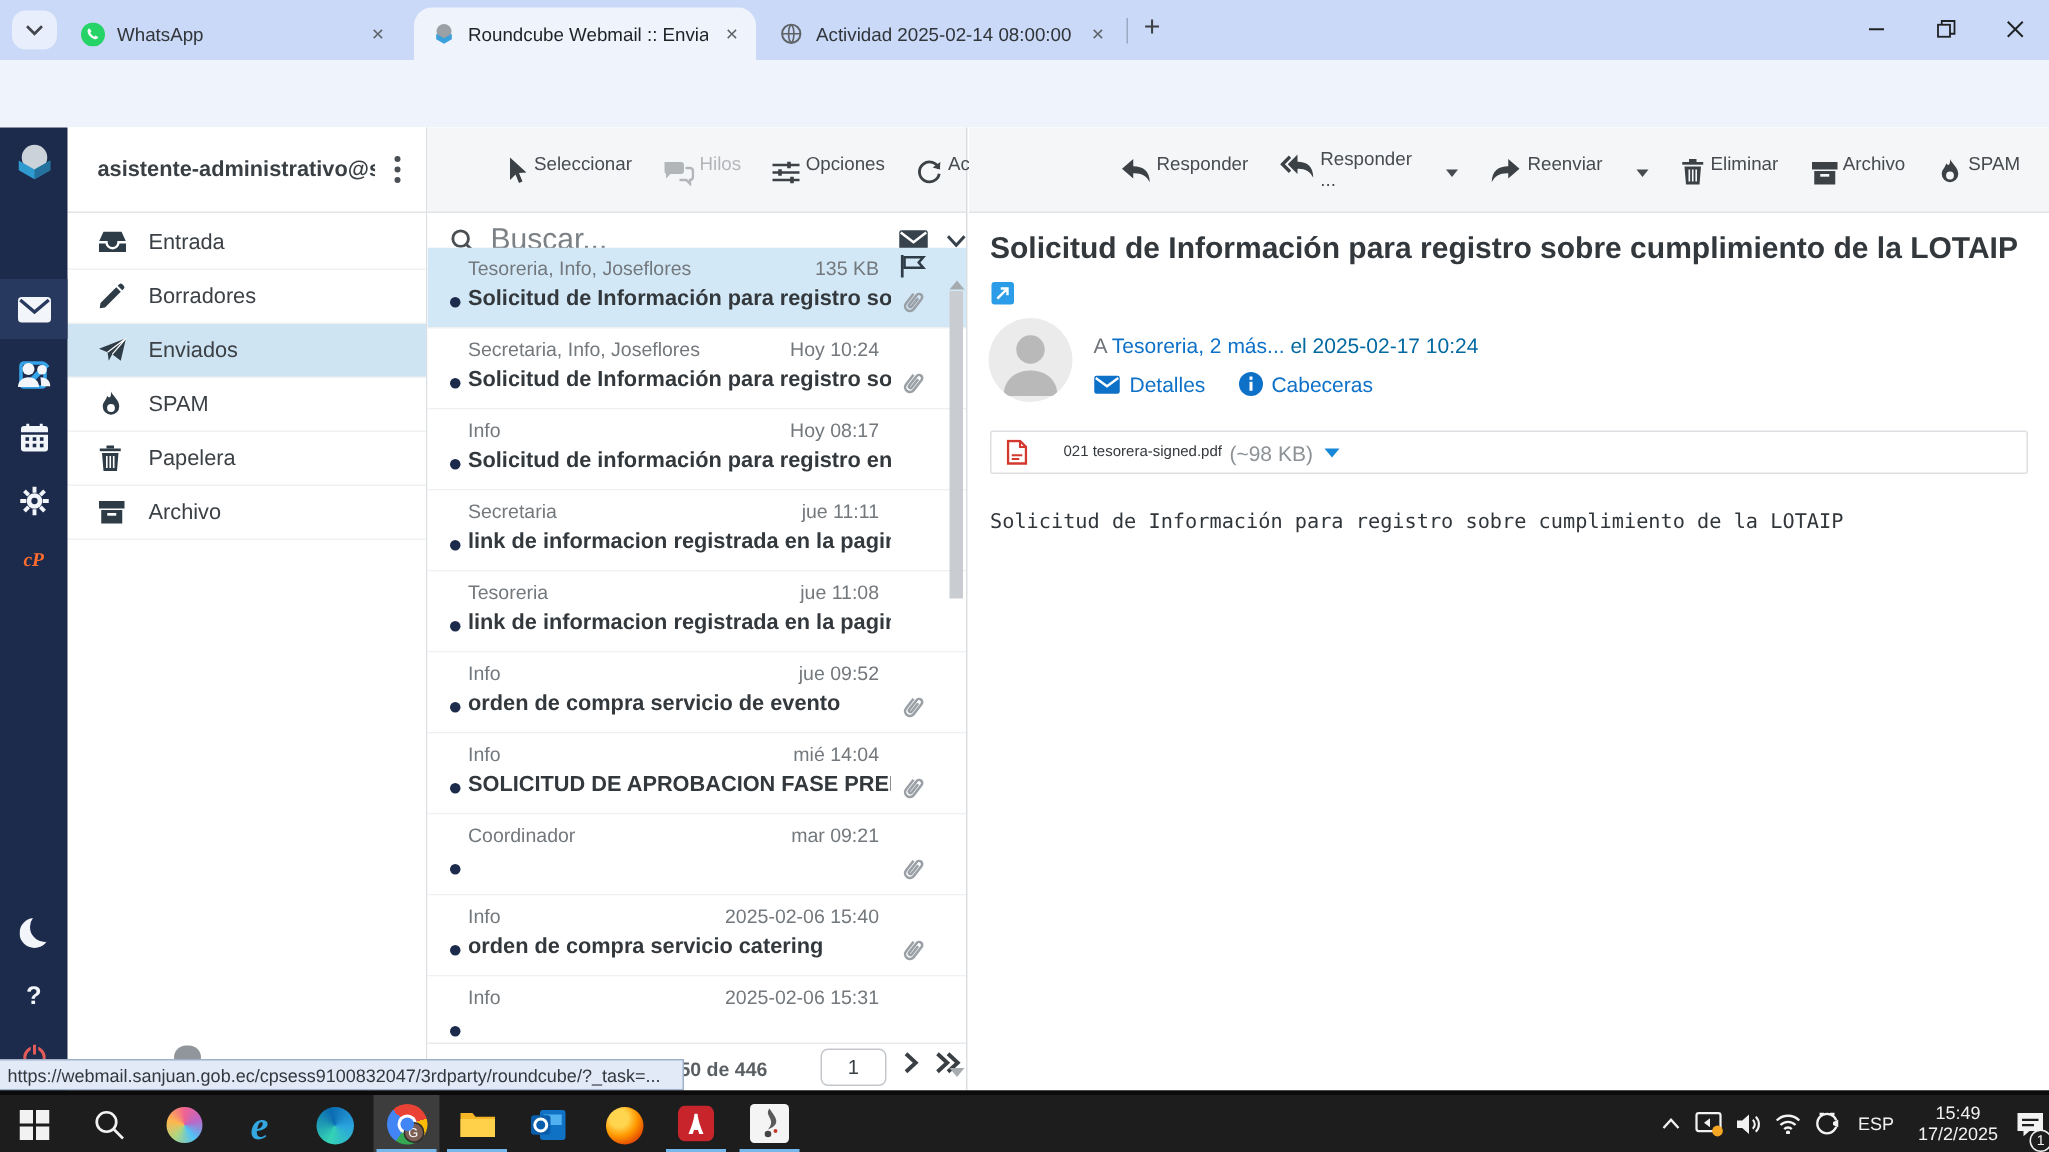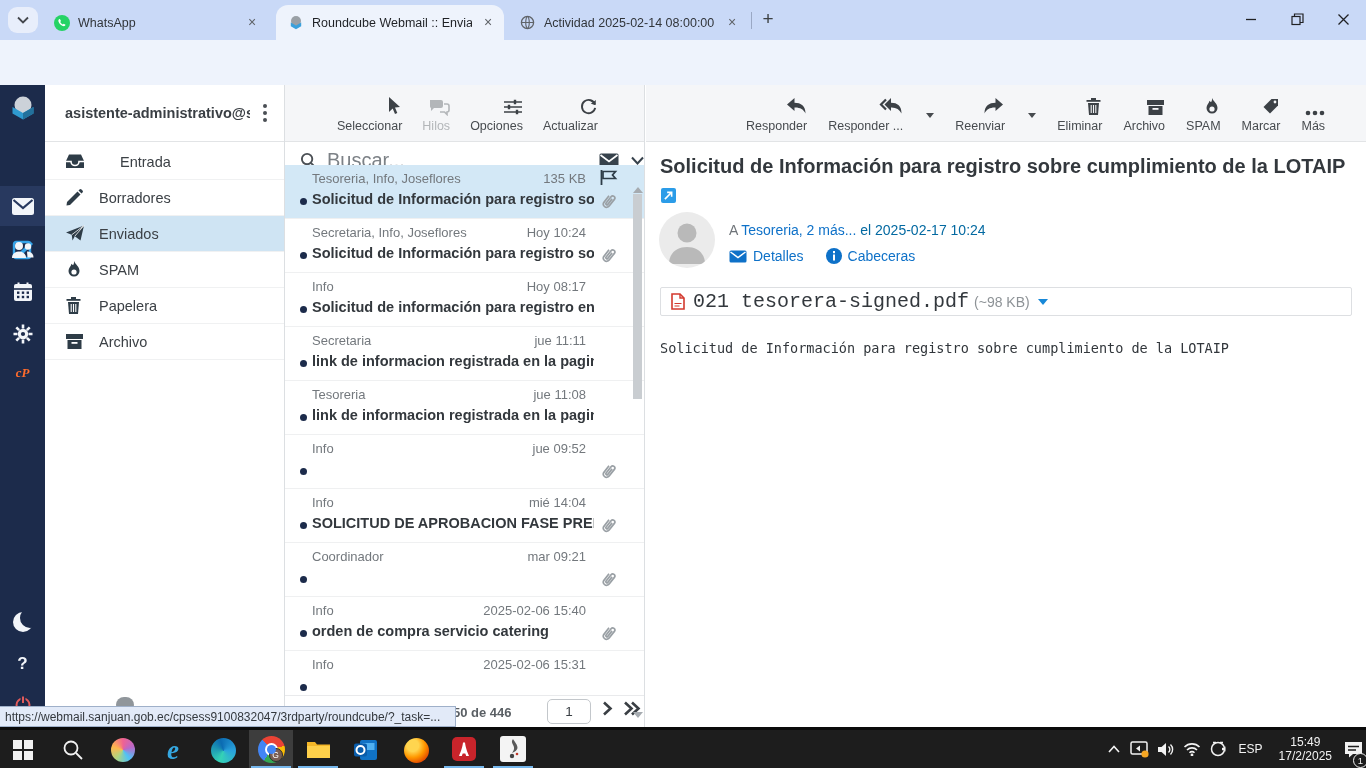--- a/index.html
+++ b/index.html
@@ -53,21 +53,21 @@
   .folder-row { left:0; width:239px; height:36px; display:flex; align-items:center; border-bottom:1px solid #f0f1f2; color:#3c4146; }
   .folder-row.sel { background:#cfe4f3; }
   .folder-row .f-ico { width:20px; height:20px; margin:0 14px 0 20px; color:#2e3c47; flex:0 0 auto; }
   .folder-row .f-label { font-size:14.5px; }
   .quota-blob { left:71px; top:612px; width:18px; height:16px; border-radius:8px; background:#90969b; }
 
   
   .list-col { left:285px; top:0; width:360px; height:642px; background:#fff; border-right:1px solid #dcdfe2; }
   .toolbar { background:#f5f6f8; border-bottom:1px solid #e2e4e6; height:57px; display:flex; align-items:center; }
   .list-toolbar { left:0; top:0; width:359px; padding-left:52px; gap:20px; }
-  .tbtn { display:flex; flex-direction:column; align-items:flex-end; gap:3px; color:#474b4f; }
+  .tbtn { display:flex; align-items:flex-start; gap:3px; color:#474b4f; }
   .tbtn .ti { height:22px; display:flex; align-items:flex-end; }
   .tbtn .tl { font-size:12.5px; }
   .tbtn.disabled { color:#b3b6b9; }
   .tbtn-caret { align-self:center; margin:8px 0 0 2px; width:0; height:0; border:4px solid transparent; border-top:5px solid #474b4f; }
   .search-row { left:0; top:57px; width:359px; height:38px; background:#fff; border-bottom:1px solid #e6e8ea;
     display:flex; align-items:center; }
   .search-input { border:none; outline:none; font-size:20px; color:#3c4146; width:240px; background:transparent; font-family:"Liberation Sans",sans-serif;}
   .search-input::placeholder { color:#7c8186; }
   .rows { left:0; top:80px; width:359px; height:697px; overflow:hidden; }
   .m-row { position:relative; width:359px; height:54px; border-bottom:1px solid #eff0f1; background:#fff; }
@@ -98,21 +98,21 @@
   .extlink { left:15px; top:103px; width:15px; height:15px; background:#2b9ce8; border-radius:2px; color:#fff;
     font-size:10px; display:flex; align-items:center; justify-content:center; }
   .avatar-big { left:13px; top:127px; width:56px; height:56px; border-radius:50%; background:#ebebeb; overflow:hidden; }
   .to-line { left:83px; top:137px; font-size:14px; color:#6f7479; }
   .to-line a { color:#0e71c8; text-decoration:none; }
   .to-date { color:#0369a1; }
   .hdr-actions { left:83px; top:160px; height:22px; display:flex; align-items:center; gap:22px; }
   .hdr-link { display:flex; align-items:center; gap:6px; color:#0e71c8; font-size:14px; }
   .attach-box { left:14px; top:202px; width:692px; height:29px; border:1px solid #dddfe2; border-radius:2px;
     display:flex; align-items:center; padding:0 10px; }
-  .attach-name { font-size:20px; color:#33383d; margin-left:8px;font-family:Liberation Mono, monospace; }
+  .attach-name { font-size:10px; color:#33383d; margin-left:24px; }
   .attach-size { font-size:14px; color:#8d9296; margin-left:5px; }
   .attach-caret { margin-left:8px; width:0; height:0; border:5px solid transparent; border-top:6px solid #1788d8; margin-top:5px; }
   .msg-body { left:14px; top:255px; font-family:"DejaVu Sans Mono", monospace; font-size:13.5px; color:#31363b; }
 
   
   .status-tip { left:0; top:621px; width:456px; height:21px; background:#e2eaf8; border:1px solid #9fb0c9; border-left:none;
     display:flex; align-items:center; padding-left:5px; font-size:12px; color:#33383d; z-index:6; white-space:nowrap; overflow:hidden; }
 
   
   .taskbar { left:0; top:727px; width:1366px; height:41px; background:#1d1d1d; border-top:3px solid #0b0b0b; z-index:9; }
@@ -317,21 +317,21 @@
 
     <div class="abs folders-col">
       <div class="abs account-hdr">
         <div class="abs account-name">asistente-administrativo@sa...</div>
         <div class="abs kebab" style="left:218px; top:19px;">
             <i></i>
             <i></i>
             <i></i>
           </div>
       </div>
-      <div class="abs folder-row" style="top:59px;gap:21px;">
+      <div class="abs folder-row" style="top:59px;">
         <span class="f-ico">
             <svg width="20" height="18" viewBox="0 0 20 18">
               <path d="M4 2.5 h12 L19 9 v7 H1 V9 Z" fill="#2e3c47"></path>
               <path d="M1 9.5 h5 a4 4 0 0 0 8 0 h5" fill="none" stroke="#fff" stroke-width="1.6"></path>
             </svg>
           </span>
         <span class="f-label">Entrada</span>
       </div>
       <div class="abs folder-row" style="top:95px;">
         <span class="f-ico">
@@ -514,20 +514,21 @@
             <span class="m-subject">link de informacion registrada en la pagina …</span>
 
           </div>
 
           <div class="m-row">
             <div class="m-line1">
               <span class="m-from">Info</span>
               <span class="m-date">jue 09:52</span>
             </div>
             <span class="m-dot"></span>
+            <span class="m-subject">orden de compra servicio de evento</span>
 
             <span class="m-clip">
               <svg width="16" height="18" viewBox="0 0 16 18">
                 <g transform="rotate(38 8 9)">
                   <path d="M5 3.5 v8 a3.2 3.2 0 0 0 6.4 0 V3 a2.1 2.1 0 0 0 -4.2 0 v8 a1.05 1.05 0 0 0 2.1 0 V4" fill="none" stroke="#9aa0a5" stroke-width="1.7"></path>
                 </g>
               </svg>
             </span>
           </div>
 

